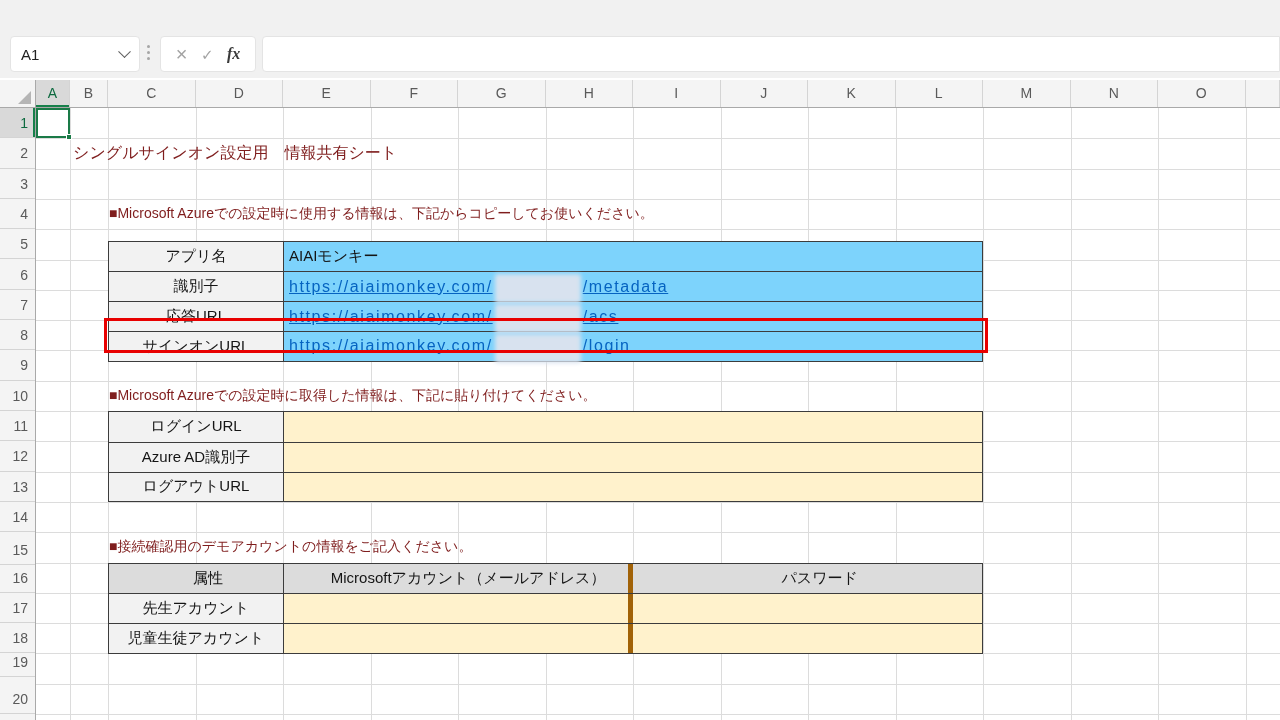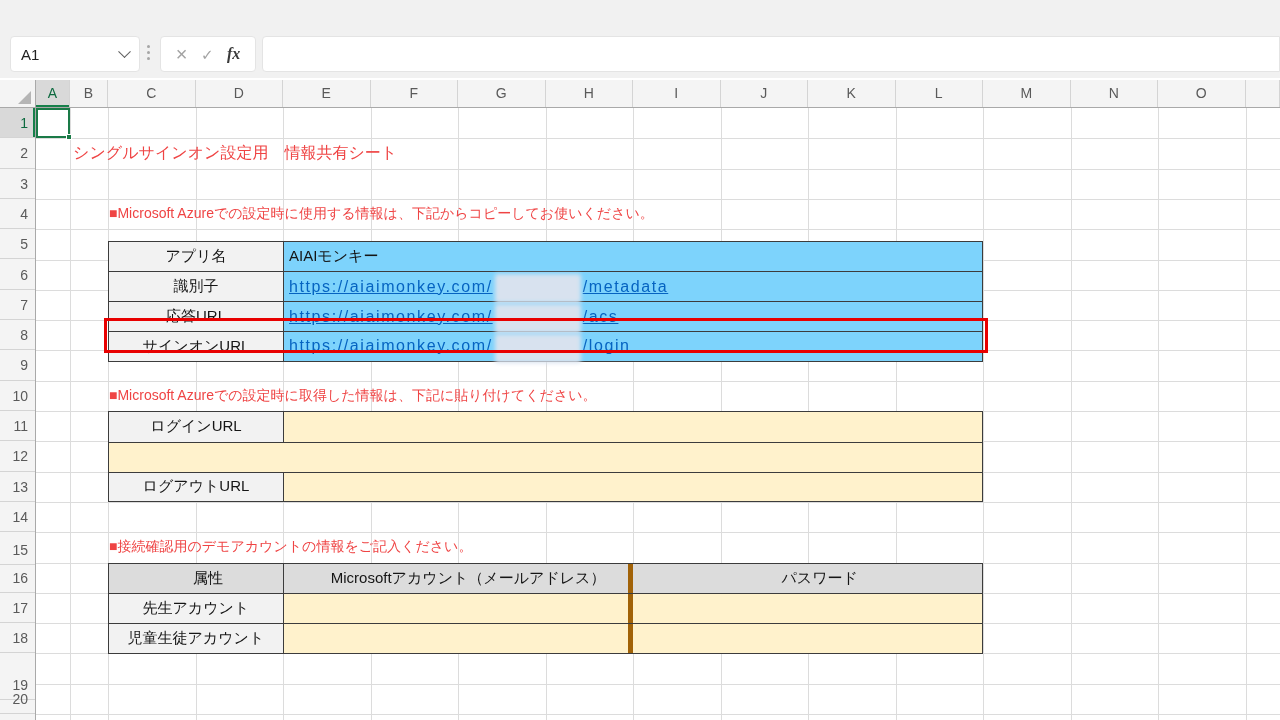--- a/index.html
+++ b/index.html
@@ -41,21 +41,21 @@
   
   #grid { position:absolute; left:36px; top:108px; width:1244px; height:612px; background:#fff; }
   .gl-v { position:absolute; top:0; bottom:0; width:1px; background:#dcdcdc; }
   .gl-h { position:absolute; left:0; right:0; height:1px; background:#dcdcdc; }
 
   
   #sel-cell { position:absolute; left:36px; top:108px; width:34px; height:30px; border:2px solid #1a7a47; background:#fff; z-index:2; }
   #sel-cell .handle { position:absolute; right:-4px; bottom:-4px; width:6px; height:6px; background:#1a7a47; border:1px solid #fff; }
 
   
-  .cell-line { position:absolute; height:30.3px; display:flex; align-items:center; color:#ef4444; white-space:nowrap; z-index:2; }
+  .cell-line { position:absolute; height:30.3px; display:flex; align-items:center; color:#7f1d1d; white-space:nowrap; z-index:2; }
   #sheet-title { left:73px; top:138.3px; font-size:16px; }
   .sec-heading { left:109px; font-size:14px; }
   #sec1-heading { top:198.9px; }
   #sec2-heading { top:380.7px; }
   #sec3-heading { top:532.2px; }
 
   
   .xtable { position:absolute; left:108px; width:875px; border:1px solid #3c3c3c; z-index:2; }
   #table1 { top:229.2px;margin-top:12px; }
   #table2 { top:411px; }
@@ -139,21 +139,21 @@
     <div class="row-h" style="top: 242.4px;">9</div>
     <div class="row-h" style="top: 272.7px;">10</div>
     <div class="row-h" style="top: 303px;">11</div>
     <div class="row-h" style="top: 333.3px; padding-left: 10px;">12</div>
     <div class="row-h" style="top: 363.6px;">13</div>
     <div class="row-h" style="top: 393.9px;">14</div>
     <div class="row-h" style="top: 427px;">15</div>
     <div class="row-h" style="top: 454.5px;">16</div>
     <div class="row-h" style="top: 484.8px;">17</div>
     <div class="row-h" style="top: 515.1px;">18</div>
-    <div class="row-h" style="top: 562px;">19</div>
+    <div class="row-h" style="top: 539px;">19</div>
     <div class="row-h" style="top: 575.7px;">20</div>
   </div>
 <div id="grid">
     <div class="gl-v" style="left: 34px;"></div>
     <div class="gl-v" style="left: 72px;"></div>
     <div class="gl-v" style="left: 159.5px;"></div>
     <div class="gl-v" style="left: 247px;"></div>
     <div class="gl-v" style="left: 334.5px;"></div>
     <div class="gl-v" style="left: 422px;"></div>
     <div class="gl-v" style="left: 509.5px;"></div>
@@ -221,20 +221,21 @@
 <div id="red-box"></div>
 
 <div class="cell-line sec-heading" id="sec2-heading">■Microsoft Azureでの設定時に取得した情報は、下記に貼り付けてください。</div>
 
 <div class="xtable" id="table2">
   <div class="trow">
     <div class="tcell lab">ログインURL</div>
     <div class="tcell val-yellow"></div>
   </div>
   <div class="trow">
+    <div class="tcell lab">Azure AD識別子</div>
     <div class="tcell val-yellow"></div>
   </div>
   <div class="trow">
     <div class="tcell lab">ログアウトURL</div>
     <div class="tcell val-yellow"></div>
   </div>
 </div>
 
 <div class="cell-line sec-heading" id="sec3-heading">■接続確認用のデモアカウントの情報をご記入ください。</div>
 

